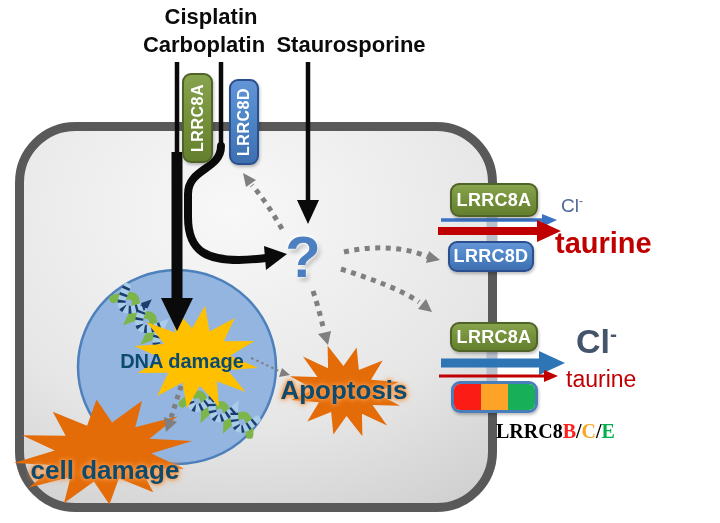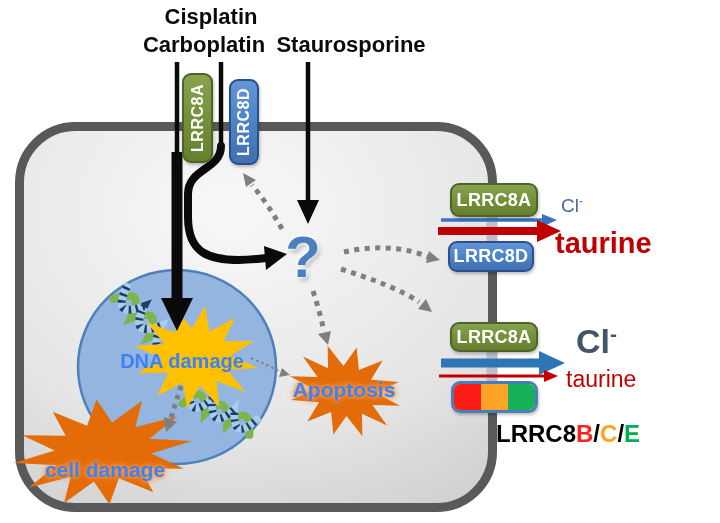--- a/index.html
+++ b/index.html
@@ -10,31 +10,31 @@
   .stim{font-weight:bold;font-size:22px;color:#0b0b0b;transform:translateX(-50%);}
   .chanbox{position:absolute;border-radius:9px;display:flex;align-items:center;justify-content:center;
            color:#fff;font-weight:bold;box-sizing:border-box;
            box-shadow:1px 2px 3px rgba(0,0,0,0.25);}
   .greenbox{background:linear-gradient(180deg,#87a34d 0%,#76923c 45%,#64802e 100%);border:2.5px solid #4f6228;}
   .bluebox{background:linear-gradient(180deg,#6394d6 0%,#4e86c8 45%,#3f6fb0 100%);border:2.5px solid #2b4f8e;}
   .chanbox .hlabel{font-size:18px;letter-spacing:.3px;}
   .chanbox .vlabel{transform:rotate(-90deg);font-size:16px;letter-spacing:.5px;}
   .qmark{font-size:58px;font-weight:bold;color:#4c7fc0;transform:translate(-50%,-50%);
          text-shadow:0 0 2px #fff,0 0 4px #fff,0 0 6px #fff,2px 3px 4px rgba(60,60,60,.45);}
-  .burst-label{font-weight:bold;color:#3b82f6;transform:translate(-50%,-50%);}
+  .burst-label{font-weight:bold;color:#0c4a6e;transform:translate(-50%,-50%);}
   .glow{text-shadow:0 0 3px #f79646,0 0 5px #f79646,0 0 7px #f79646;}
   .dmg{font-size:20px;}
-  .outc{font-size:21px;}
+  .outc{font-size:26px;}
   .cl-top{font-size:19px;color:#4f689b;}
   .cl-top sup{font-size:12px;}
   .taurine-top{font-size:29px;font-weight:bold;color:#c00000;}
   .cl-big{font-size:34px;font-weight:bold;color:#44546a;}
   .cl-big sup{font-size:21px;}
   .taurine-small{font-size:23px;color:#c00000;}
-  .subunits{font-size:24px;font-weight:bold;color:#000;}
+  .subunits{font-size:20px;font-weight:bold;color:#000;font-family:Liberation Serif, serif;}
   .sub-b{color:#ff1f1f;}.sub-c{color:#ffa420;}.sub-e{color:#00b050;}
   .segbox{position:absolute;box-sizing:border-box;border:3px solid #4a7ebb;border-radius:9px;
           display:flex;overflow:hidden;box-shadow:1px 2px 3px rgba(0,0,0,0.25);}
   .segbox div{flex:1;}
   .seg-b{background:#fb1d15;}.seg-c{background:#fda428;}.seg-e{background:#17b058;}
 </style>
 </head>
 <body>
 
 <div class="stage">

